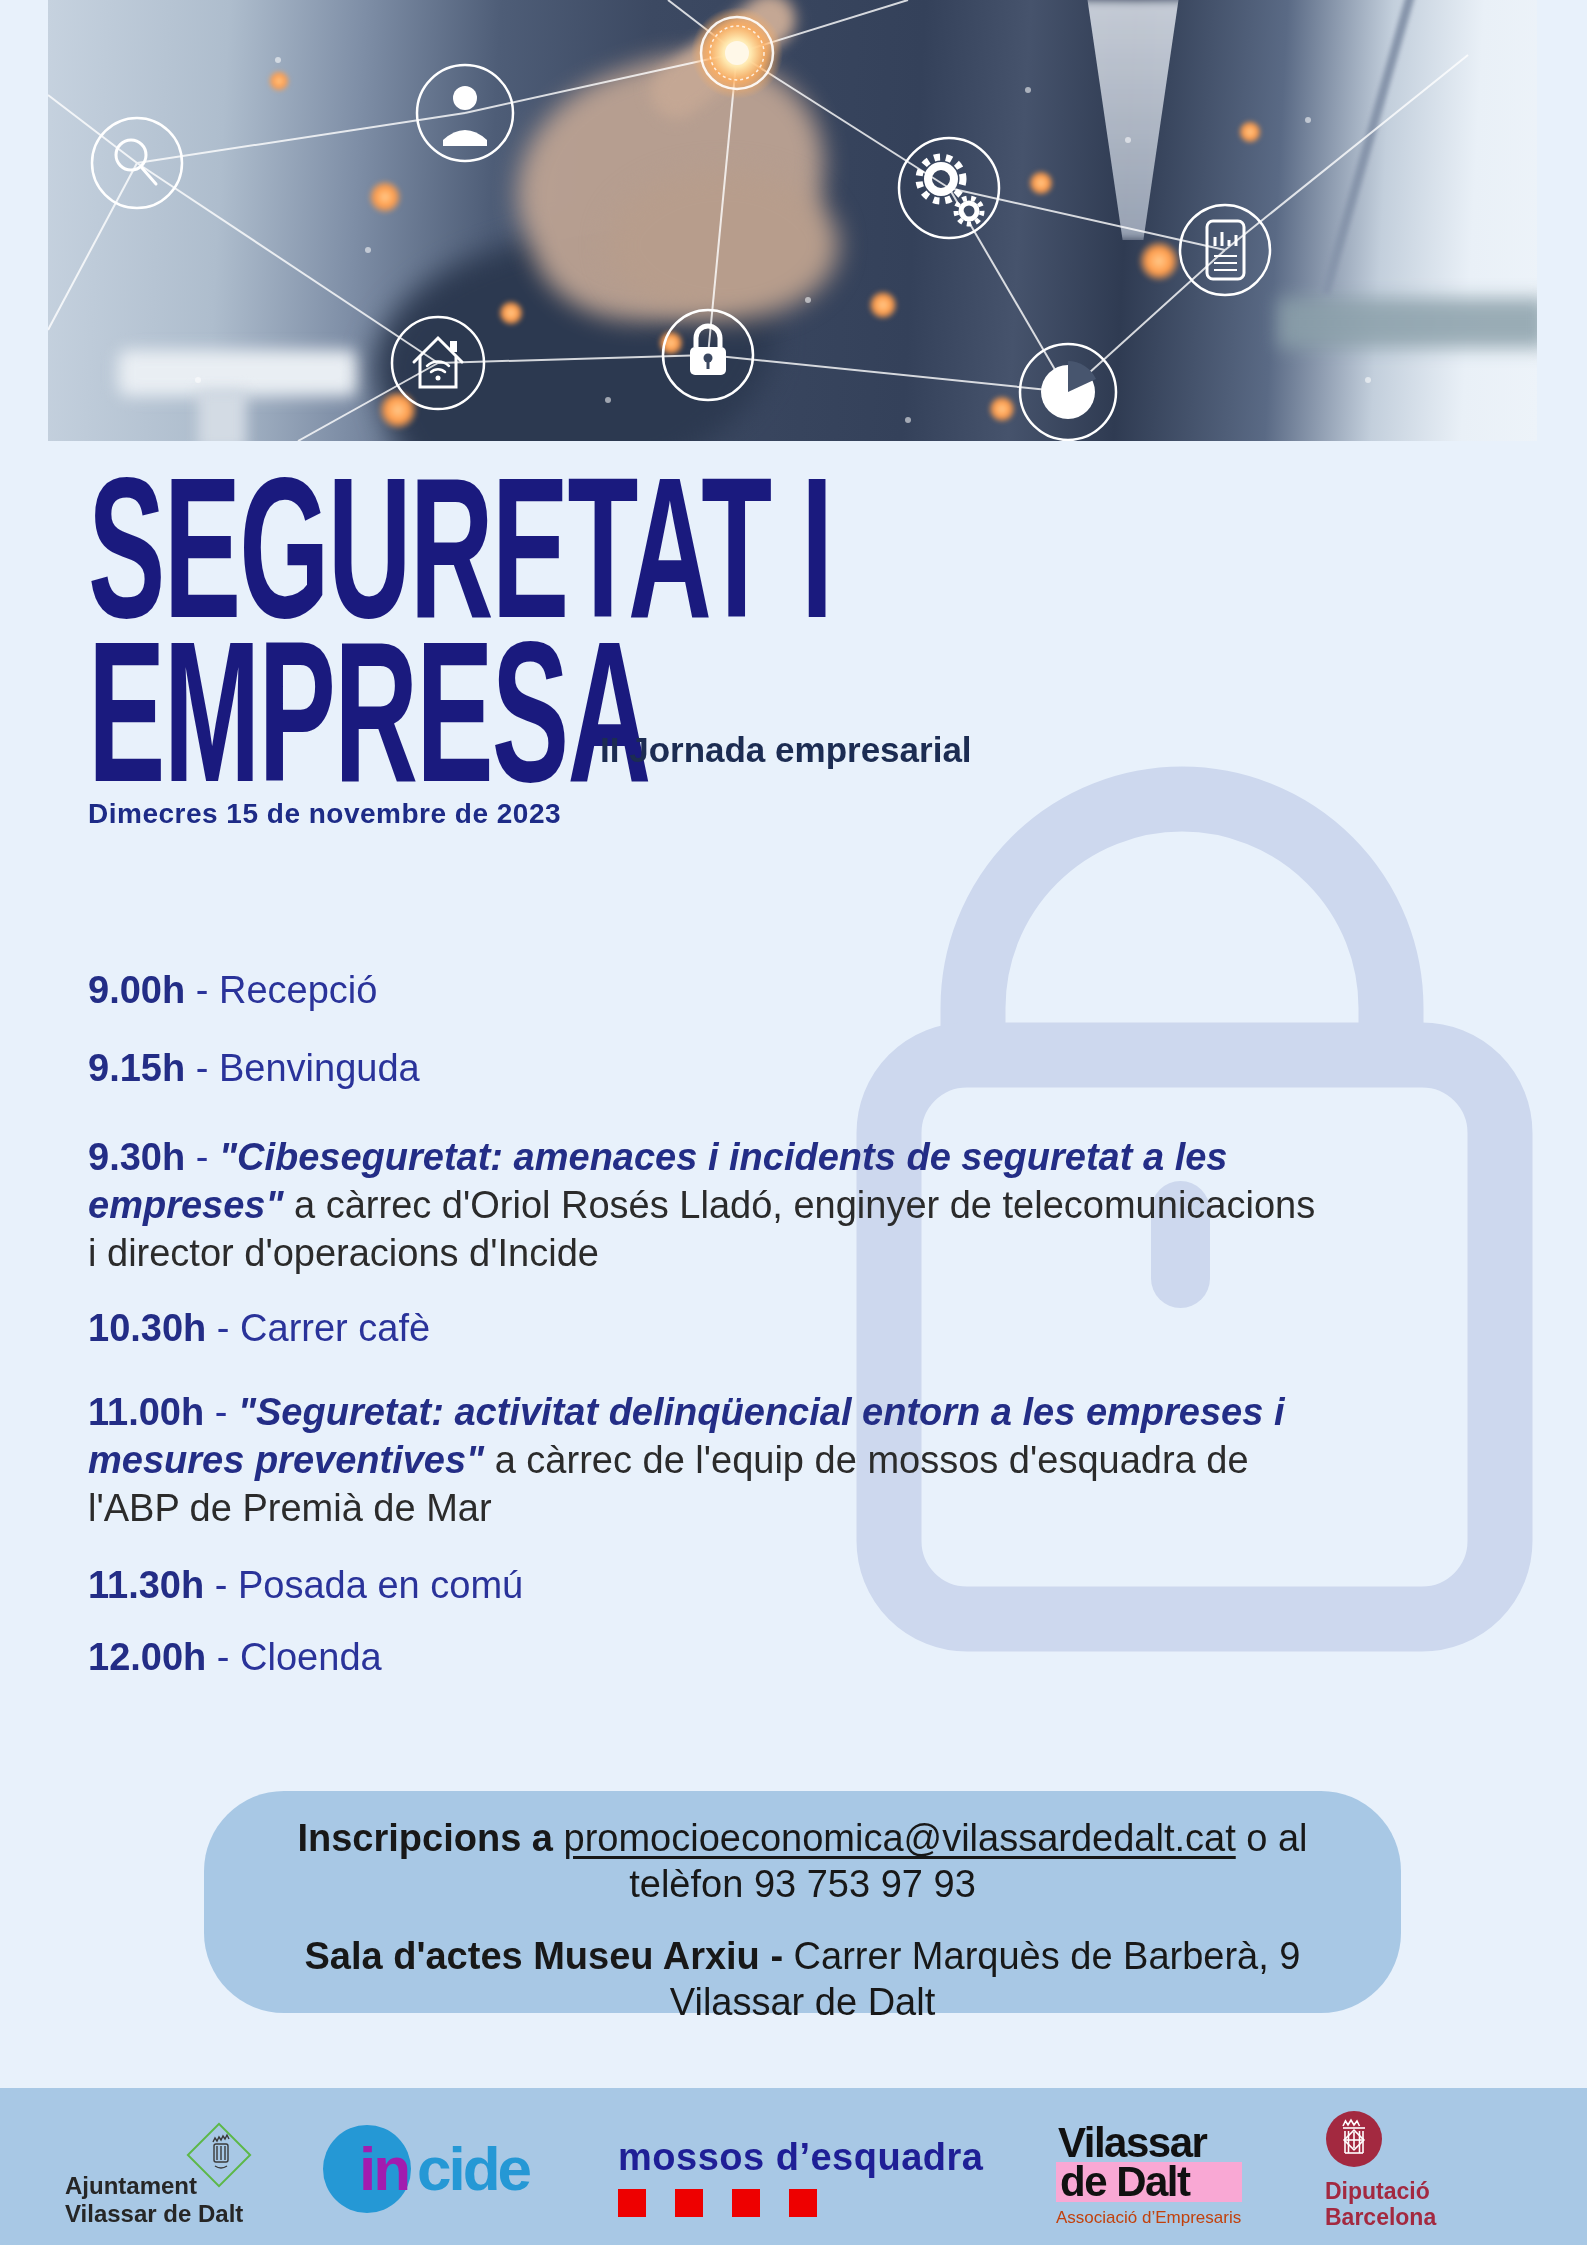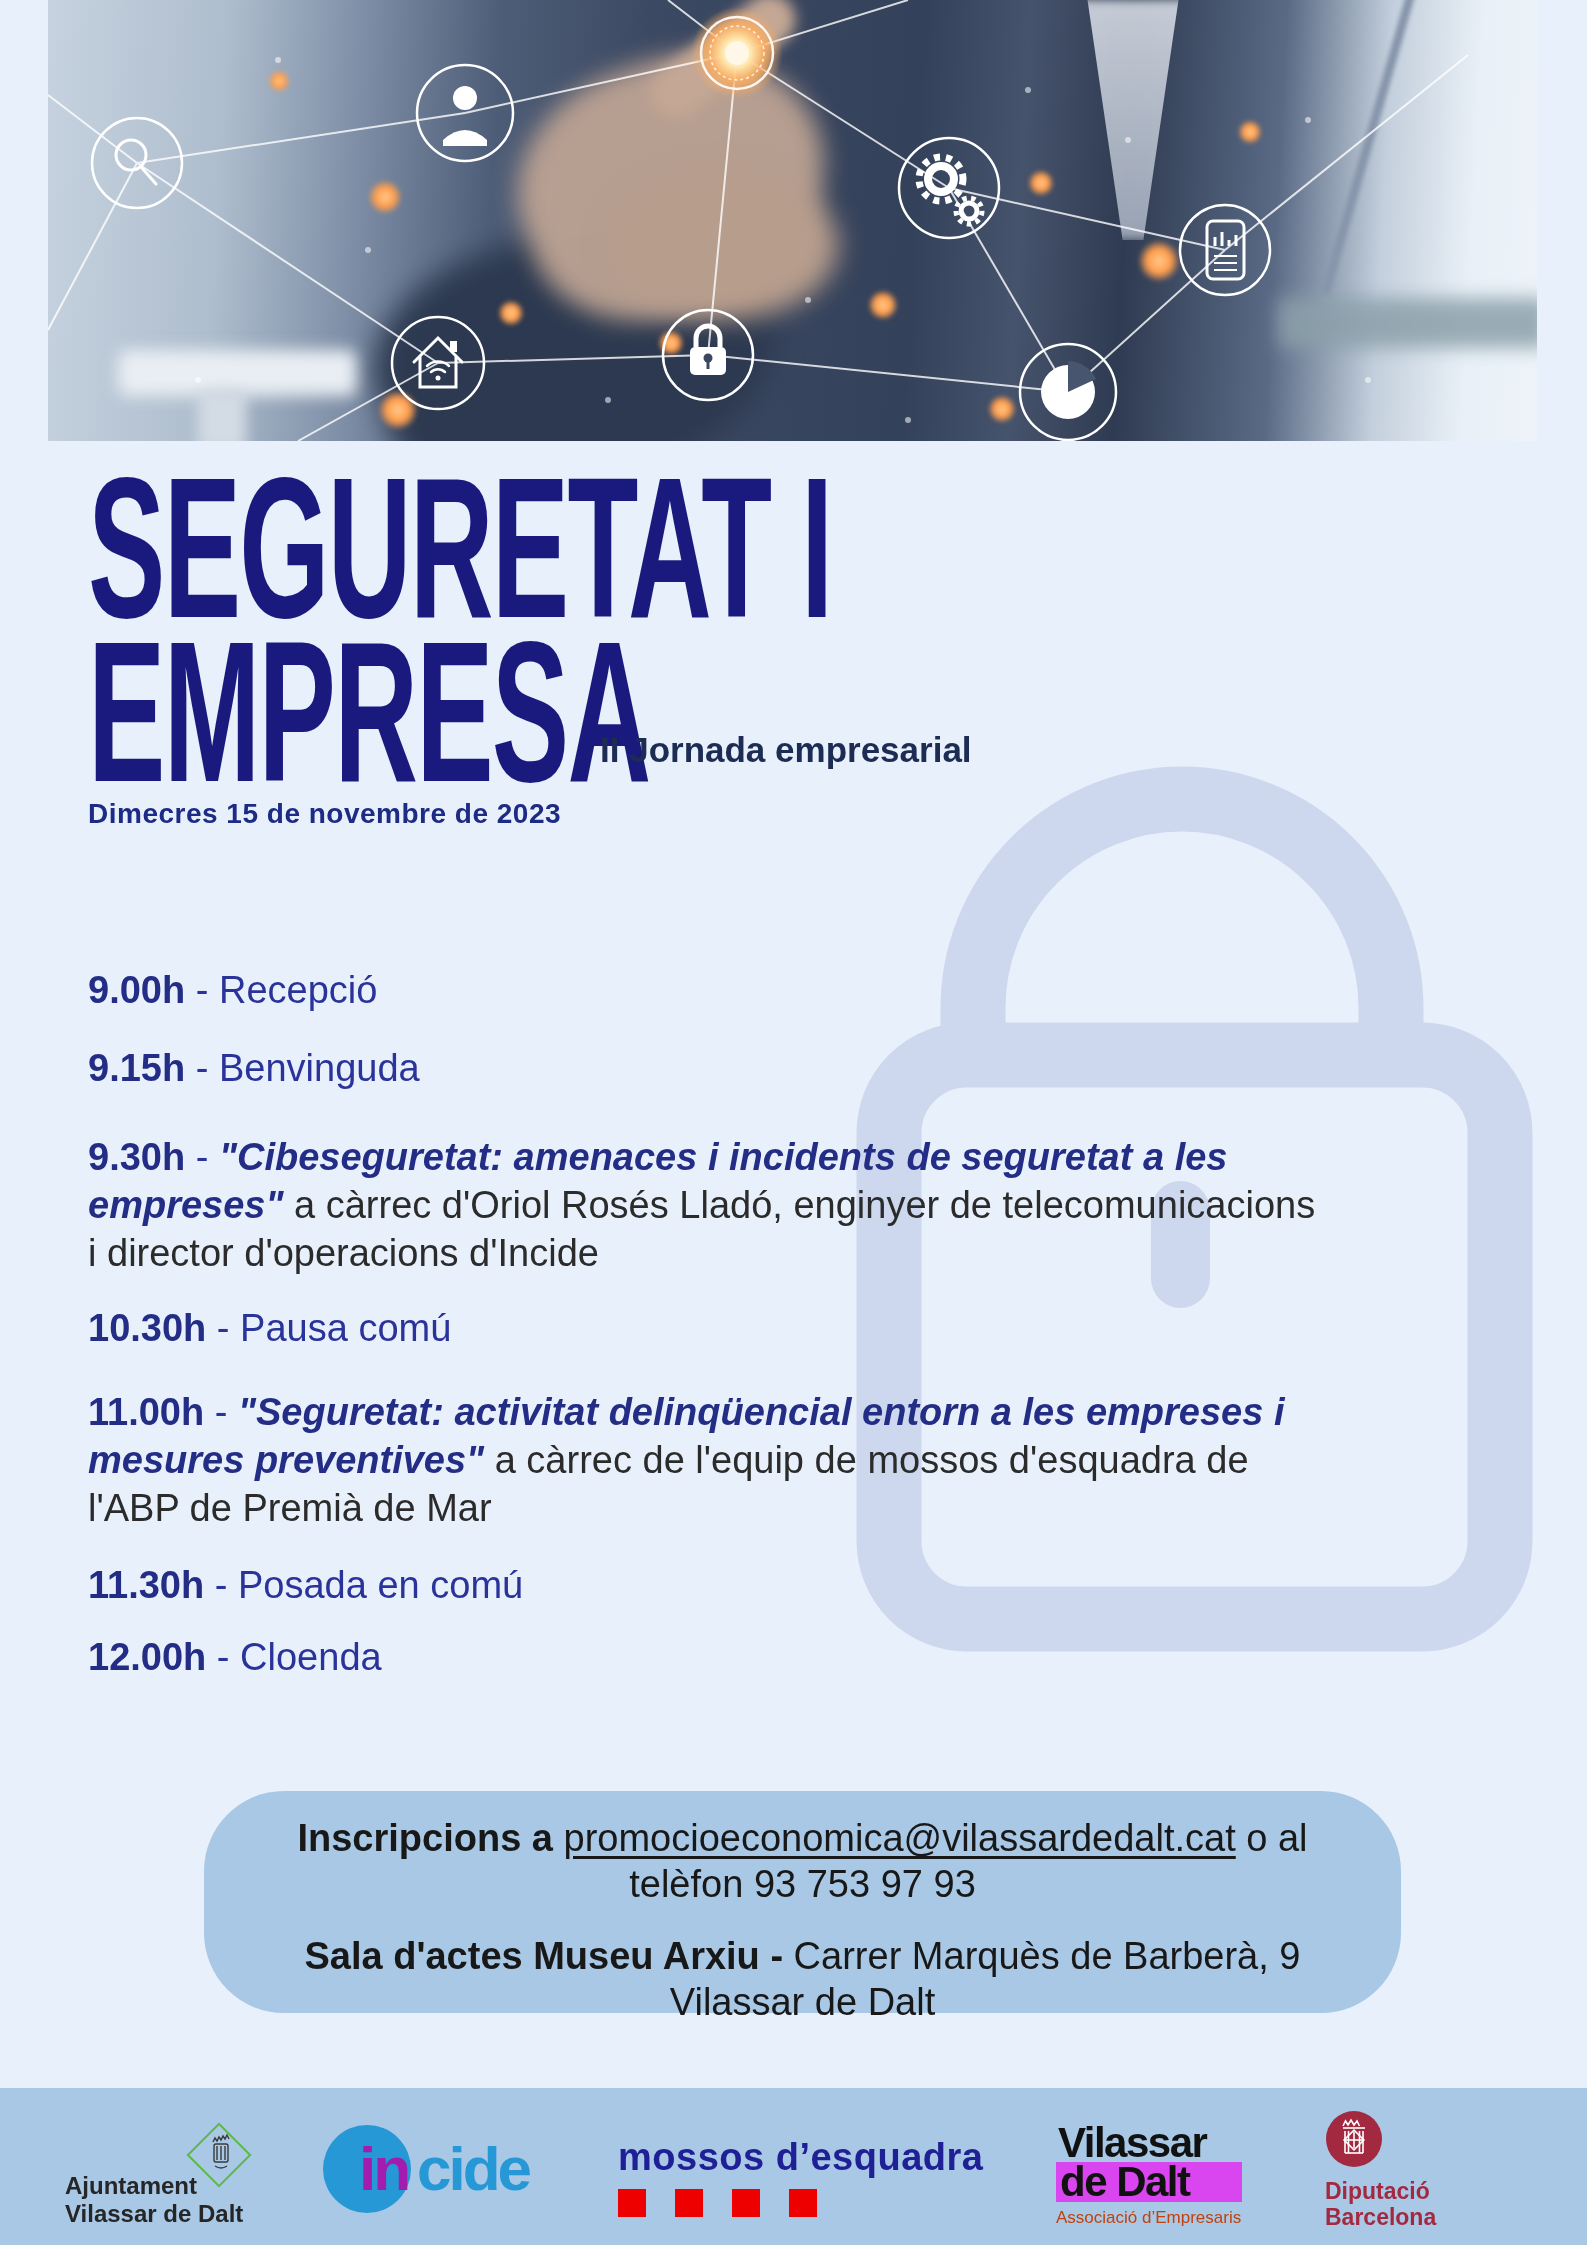--- a/index.html
+++ b/index.html
@@ -67,21 +67,21 @@
   .incide{position:absolute;left:323px;top:2125px;z-index:4;}
   .incide-circle{position:absolute;left:0;top:0;width:88px;height:88px;border-radius:50%;background:#2598d5;}
   .incide-in{position:absolute;left:36px;top:8px;font-size:62px;font-weight:bold;color:#a21caf;letter-spacing:-3px;}
   .incide-cide{position:absolute;left:94px;top:8px;font-size:62px;font-weight:bold;color:#2598d5;letter-spacing:-3px;}
   .mossos{position:absolute;left:618px;top:2136px;z-index:4;}
   .mossos-text{font-size:38px;font-weight:bold;color:#1f1f96;letter-spacing:.5px;}
   .mossos-squares{margin-top:10px;display:flex;gap:29px;}
   .sq{width:28px;height:28px;background:#ee0000;}
   .vassoc{position:absolute;left:1056px;top:2122px;z-index:4;color:#111;}
   .vassoc-l1{font-size:42px;font-weight:bold;letter-spacing:-1.5px;line-height:42px;padding-left:2px;}
-  .vassoc-band{margin-top:-2px;width:186px;height:40px;background:#d946ef;display:flex;align-items:center;}
+  .vassoc-band{margin-top:-2px;width:186px;height:40px;background:#f9a8d4;display:flex;align-items:center;}
   .vassoc-l2{font-size:42px;font-weight:bold;letter-spacing:-1.5px;padding-left:4px;}
   .vassoc-l3{font-size:17px;margin-top:6px;color:#c2410c;}
   .dipu{position:absolute;left:1325px;top:2110px;z-index:4;color:#a32940;}
   .dipu-text{margin-top:6px;font-size:23px;font-weight:bold;line-height:26px;}
 </style>
 </head>
 <body>
 
 <div class="poster">
 
@@ -224,21 +224,21 @@
   <div class="title-line" style="top:448px;">
     <span class="squeeze">SEGURETAT I</span>
   </div>
   <div class="subtitle">II Jornada empresarial</div>
   <div class="date">Dimecres 15 de novembre de 2023</div>
 
   <div>
     <div class="agenda-item" style="top:966px;"><span class="seg-time">9.00h</span><span class="seg-navy"> - </span><span class="seg-navy">Recepció</span></div>
     <div class="agenda-item" style="top:1044px;"><span class="seg-time">9.15h</span><span class="seg-navy"> - </span><span class="seg-navy">Benvinguda</span></div>
     <div class="agenda-item" style="top:1133px;"><span class="seg-time">9.30h</span><span class="seg-navy"> - </span><span class="seg-talk">"Cibeseguretat: amenaces i incidents de seguretat a les empreses"</span><span class="seg-desc"> a càrrec d'Oriol Rosés Lladó, enginyer de telecomunicacions i director d'operacions d'Incide</span></div>
-    <div class="agenda-item" style="top:1304px;"><span class="seg-time">10.30h</span><span class="seg-navy"> - </span><span class="seg-navy">Pausa comú</span></div>
+    <div class="agenda-item" style="top:1304px;"><span class="seg-time">10.30h</span><span class="seg-navy"> - </span><span class="seg-navy">Carrer cafè</span></div>
     <div class="agenda-item" style="top:1388px;"><span class="seg-time">11.00h </span><span class="seg-navy"> - </span><span class="seg-talk">"Seguretat: activitat delinqüencial entorn a les empreses i mesures preventives"</span><span class="seg-desc"> a càrrec de l'equip de mossos d'esquadra de l'ABP de Premià de Mar</span></div>
     <div class="agenda-item" style="top:1561px;"><span class="seg-time">11.30h</span><span class="seg-navy"> - </span><span class="seg-navy">Posada en comú</span></div>
     <div class="agenda-item" style="top:1633px;"><span class="seg-time">12.00h</span><span class="seg-navy"> - </span><span class="seg-navy">Cloenda</span></div>
   </div>
 
   <div class="insc-box">
     <p class="insc-p1"><span class="seg-b">Inscripcions a </span><span class="seg-link">promocioeconomica@vilassardedalt.cat</span><span class="seg-r"> o al telèfon 93 753 97 93</span></p>
     <p class="insc-p2"><span class="seg-b">Sala d'actes Museu Arxiu - </span><span class="seg-r">Carrer Marquès de Barberà, 9 Vilassar de Dalt</span></p>
   </div>
 

